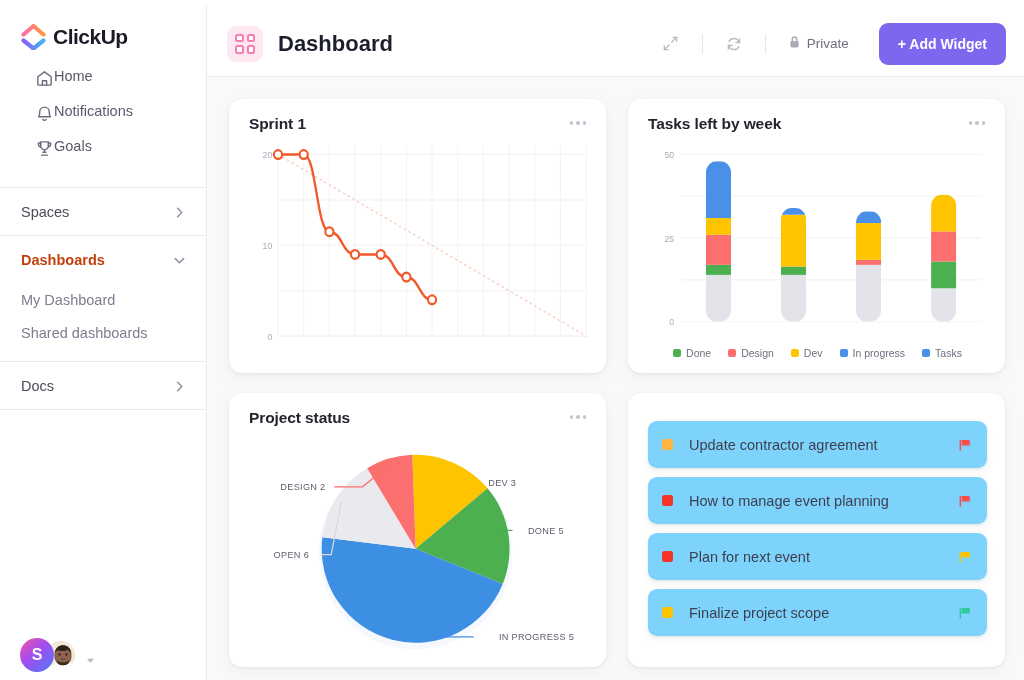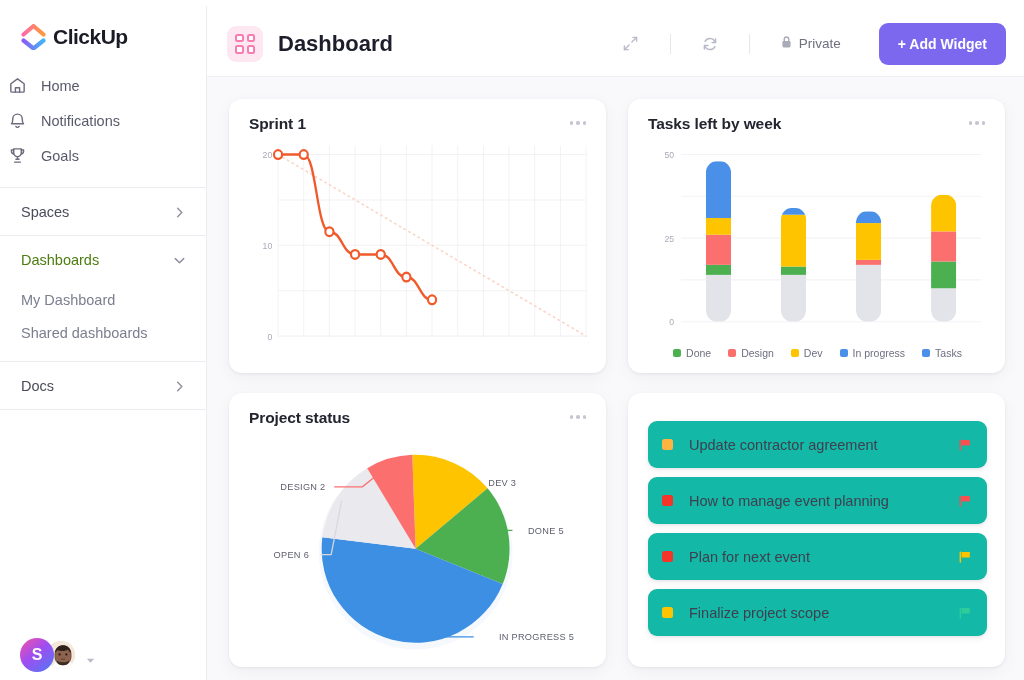--- a/index.html
+++ b/index.html
@@ -18,34 +18,34 @@
     border-right: 1px solid #ececf0;
     display: flex; flex-direction: column;
     position: relative;
   }
   .logo-row { display: flex; align-items: center; gap: 7px; padding: 18px 0 14px 21px; }
   .logo-mark { width: 25px; height: 26px; position: relative; }
   .logo-text { font-size: 21px; font-weight: bold; color: #1b1b26; letter-spacing: -0.5px; }
 
   .nav-top { padding: 4px 0 14px 0; }
   .nav-item {
-    display: flex; align-items: center; gap: 14px;
-    height: 35px; padding-left: 7px; cursor: pointer;
+    display: flex; align-items: flex-start; 
+    height: 35px; padding-left: 34px; cursor: pointer;
   }
   .nav-icon { width: 20px; height: 20px; display: flex; align-items: center; justify-content: center; flex: none; }
   .nav-label { font-size: 14.5px; color: #585a6b; }
 
   .sb-divider { height: 1px; background: #ececf0; margin: 0; }
 
   .sb-section {
     display: flex; align-items: center; justify-content: space-between;
     padding: 0 20px 0 21px; height: 47px; cursor: pointer;
   }
   .sb-section-label { font-size: 14.5px; color: #4a4c5c; }
-  .sb-section-label.bold { font-weight: normal; color: #4d7c0f; }
+  .sb-section-label.bold { font-weight: bold; color: #c2410c; }
   .chev { width: 13px; height: 13px; flex: none; }
 
   .sb-sub {
     padding: 0 20px 0 21px; height: 33px;
     display: flex; align-items: center; cursor: pointer;
     font-size: 14.5px; color: #7c7e90;
   }
   .sb-sub-wrap { padding-bottom: 12px; }
 
   .sb-foot {
@@ -79,21 +79,21 @@
     position: relative;
   }
   .dash-icon {
     width: 36px; height: 36px; border-radius: 9px;
     background: #fde8f1; flex: none;
     display: grid; grid-template-columns: 1fr 1fr; grid-template-rows: 1fr 1fr;
     gap: 3px; padding: 8px;
   }
   .dash-icon i { background: #fff; border: 2px solid #f87cb0; border-radius: 2.5px; display: block; }
   .page-title { font-size: 22px; color: #1c1e2b; margin-left: 15px; }
-  .top-actions { margin-left: auto; display: flex; align-items: center; gap: 16px; }
+  .top-actions { margin-left: auto; display: flex; align-items: center; gap: 8px; }
   .tb-icon {
     width: 34px; height: 34px; display: flex; align-items: center; justify-content: center;
     cursor: pointer; border-radius: 6px; color: #b4b6c4;
   }
   .tb-sep { width: 1px; height: 20px; background: #e6e6ec; margin: 0 6px; }
   .private-chip {
     display: flex; align-items: center; gap: 6px;
     font-size: 13.5px; color: #6e7080; padding: 0 12px 0 8px; cursor: pointer;
   }
   .add-widget {
@@ -124,21 +124,21 @@
   .legend {
     display: flex; align-items: center; justify-content: center;
     gap: 17px; flex: none; padding-top: 2px; padding-bottom: 2px;
   }
   .lg { display: flex; align-items: center; gap: 5px; font-size: 10.5px; color: #6d6f80; }
   .lg i { width: 8px; height: 8px; border-radius: 2px; display: block; }
 
   
   .pri-list { display: flex; flex-direction: column; gap: 9px; padding-top: 12px; }
   .pri-row {
-    height: 47px; background: #14b8a6; border-radius: 9px;
+    height: 47px; background: #7dd3fc; border-radius: 9px;
     box-shadow: 0 1px 3px rgba(30,30,60,.09), 0 3px 9px rgba(30,30,60,.05);
     display: flex; align-items: center; padding: 0 15px 0 14px; cursor: pointer; justify-content: space-between;
   }
   .pri-sq { width: 11px; height: 11px; border-radius: 2.5px; flex: none; }
   .pri-text { font-size: 14.5px; color: #3e404f; margin-left: 16px; }
   .pri-flag { margin-left: auto; width: 14px; height: 14px; }
 
   .axis-lbl { font-size: 9px; fill: #a8aab8; font-family: "Liberation Sans", sans-serif; }
   .pie-lbl { font-size: 9.5px; fill: #5c5e6e; font-family: "Liberation Sans", sans-serif; letter-spacing: .3px; }
 </style>

